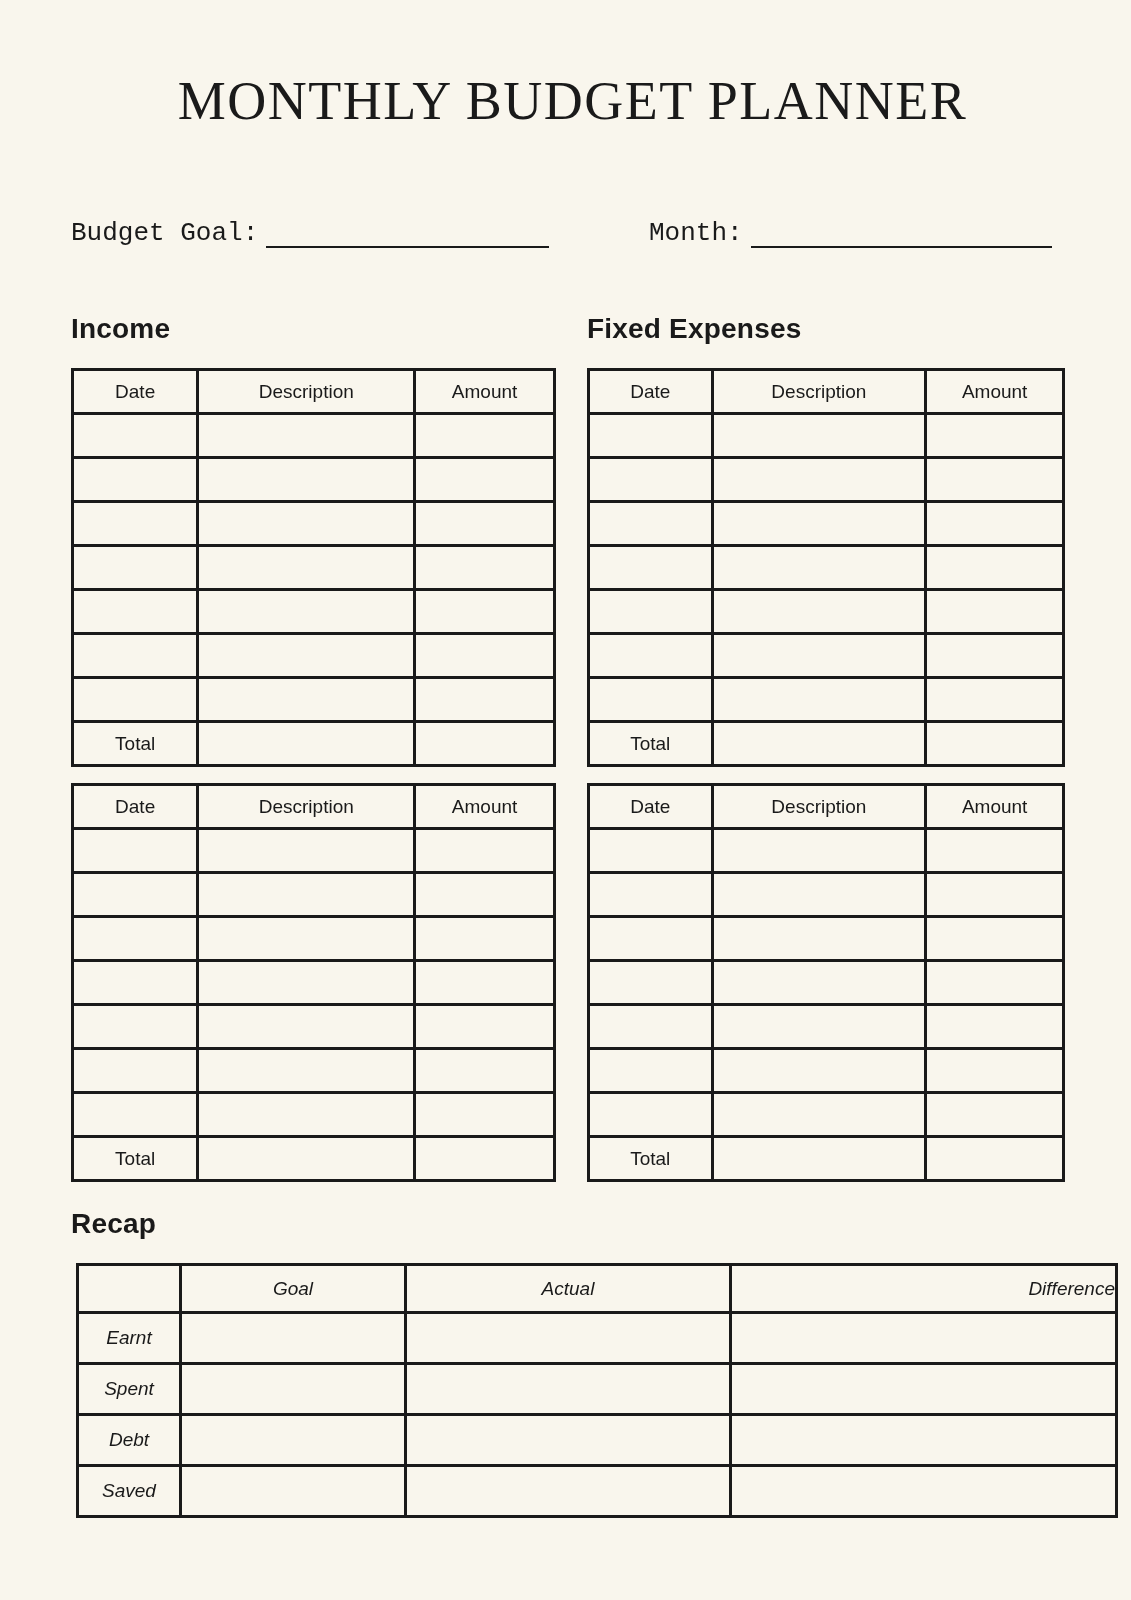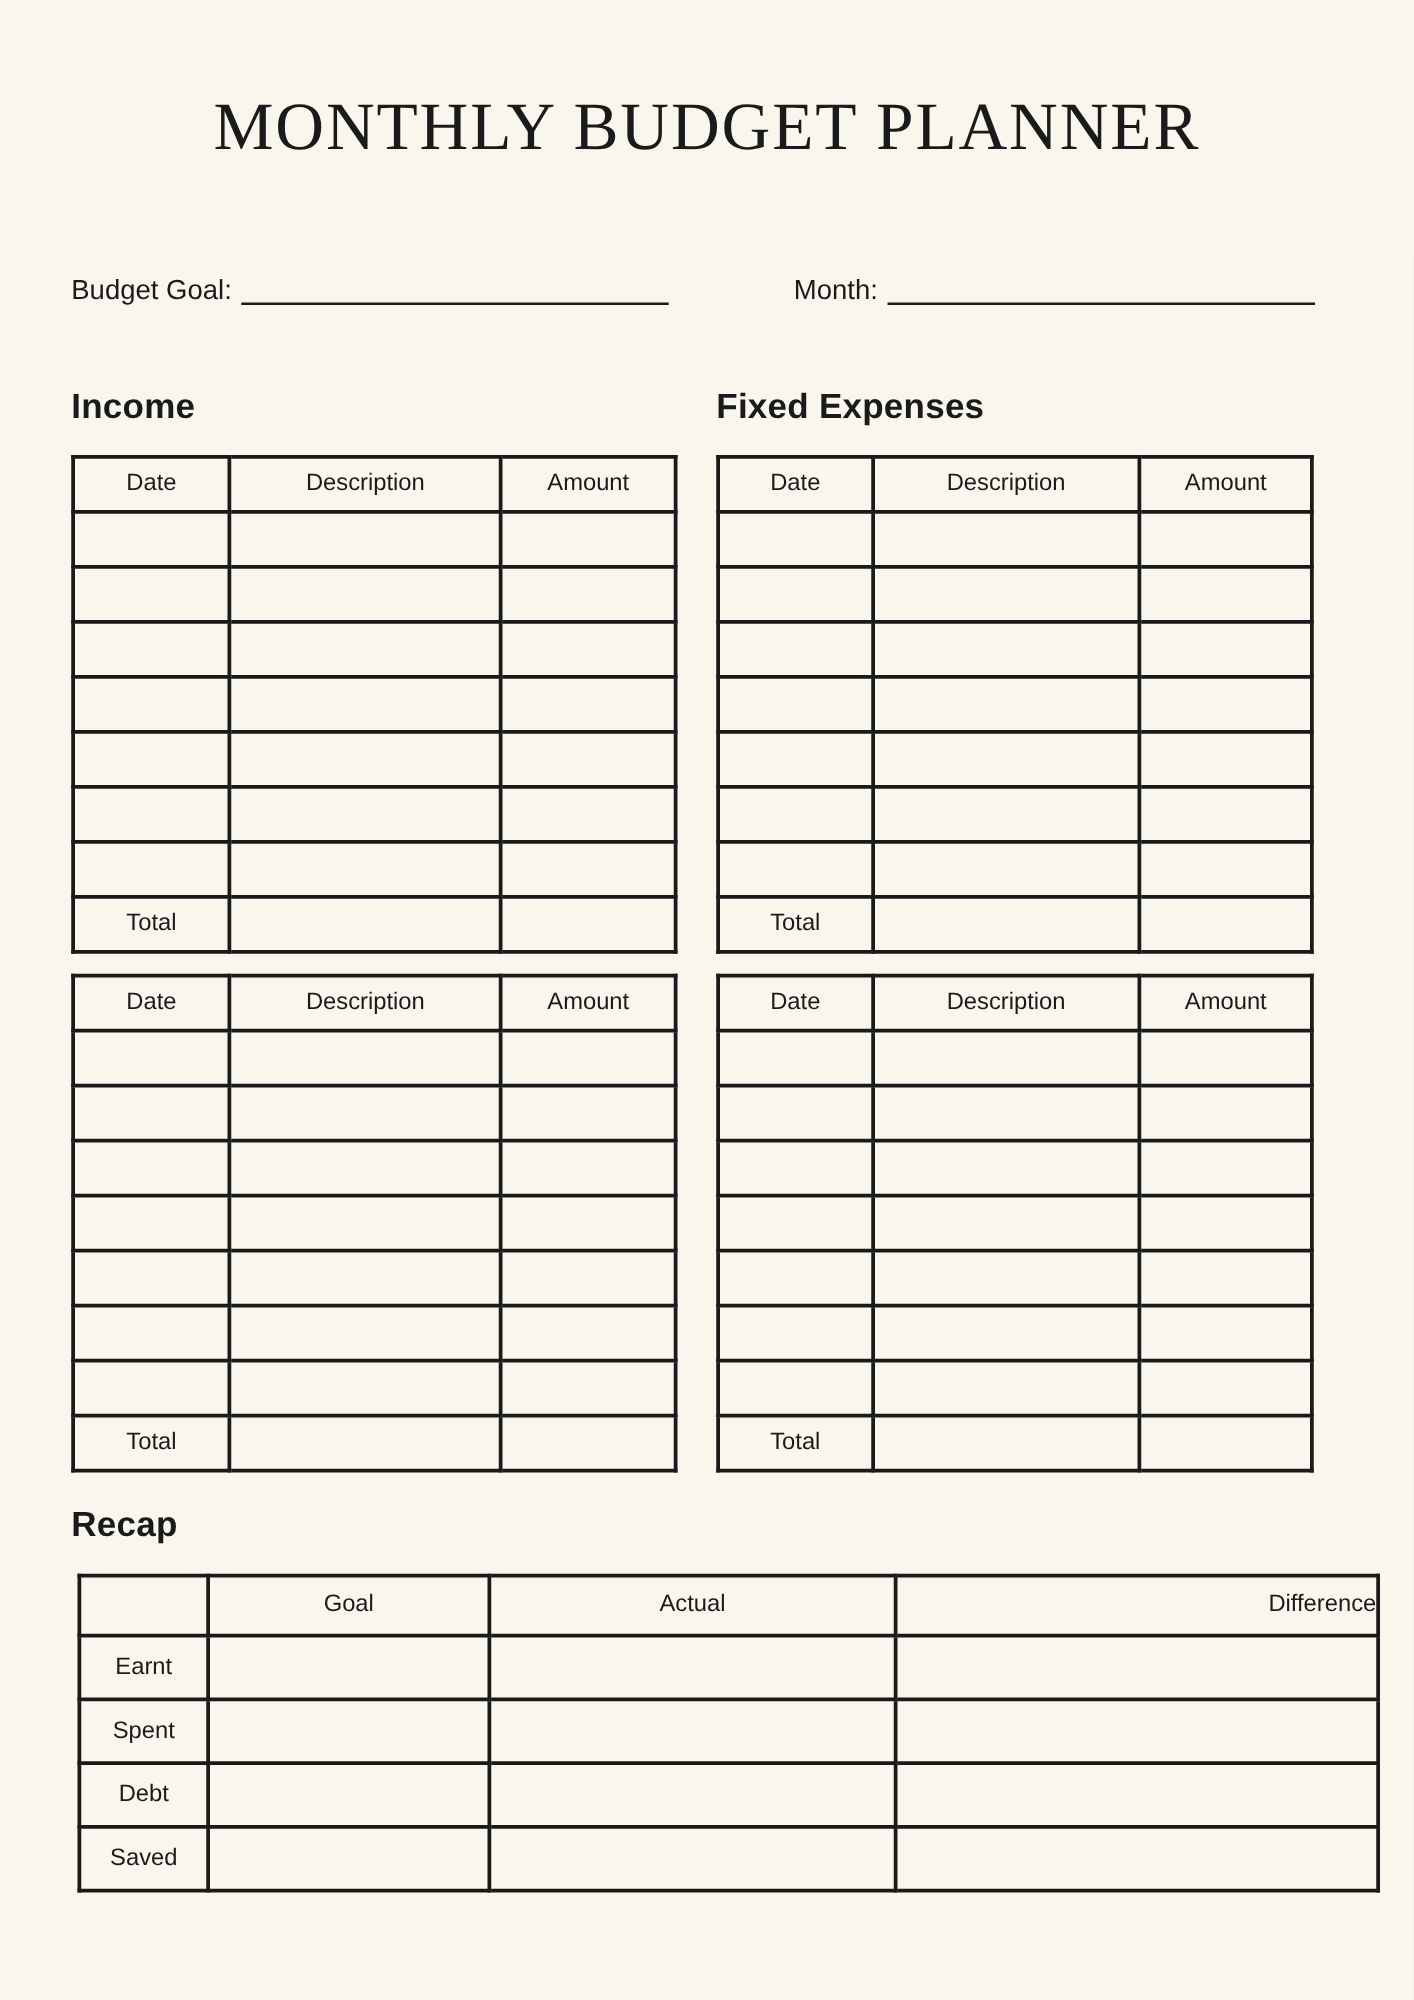--- a/index.html
+++ b/index.html
@@ -8,20 +8,21 @@
 
   .page {
     width: 1131px;
     height: 1600px;
     margin: 0 auto;
     background: #F9F6ED;
     color: #1A1A1A;
     font-family: "Liberation Sans", sans-serif;
     overflow: hidden;
     position: relative;
+    padding-left: 14px;
   }
 
   
   .page-title {
     margin-top: 72px;
     text-align: center;
     font-family: "Liberation Serif", serif;
     font-weight: 500;
     font-size: 54px;
     letter-spacing: 1.5px;
@@ -32,24 +33,25 @@
   
   .fields-row {
     display: flex;
     margin: 52px 79px 0 57px;
     align-items: flex-end;
   }
   .field-group { display: flex; align-items: flex-end; }
   .field-group.budget-goal { width: 478px; }
   .field-group.month { margin-left: 100px; flex: 1; margin-top: 36px; }
   .field-label {
-    font-size: 22px;
+    font-size: 26px;
     line-height: 1.15;
     color: #1A1A1A;
     white-space: nowrap;
+    font-family: Liberation Mono, monospace;
   }
   .field-line {
     flex: 1;
     height: 0;
     border-bottom: 2px solid #1A1A1A;
     margin-left: 8px;
     margin-bottom: 1px;
   }
 
   
@@ -89,20 +91,21 @@
   .budget-table .col-date   { width: 26%; }
   .budget-table .col-desc   { width: 45%; }
   .budget-table .col-amount { width: 29%; }
 
   
   .recap-section { padding-left: 57px; margin-top: 10px; }
   .recap-table {
     width: 990px;
     margin-left: 5px;
     margin-top: 4px;
+    font-style: italic;
   }
   .recap-table th { height: 48px; }
   .recap-table td { height: 51px; }
   .recap-table .col-rowlabel { width: 103px; }
   .recap-table .col-goal     { width: 225px; }
   .recap-table .col-actual   { width: 325px; }
   .recap-table .col-diff     { width: 386px; text-align: right; }
 </style>
 </head>
 <body>

